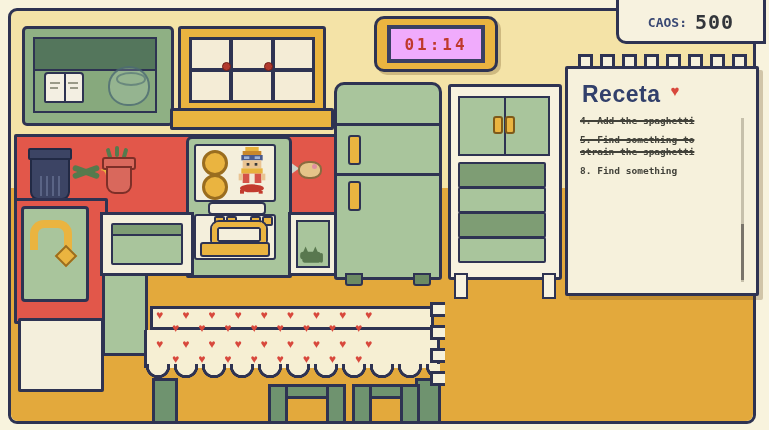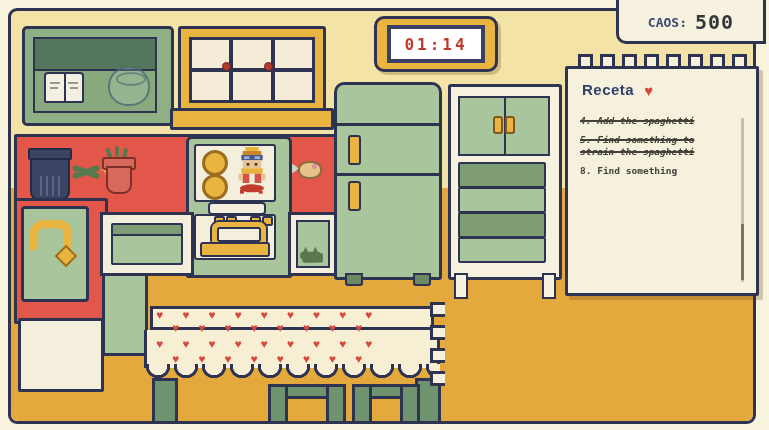--- a/index.html
+++ b/index.html
@@ -23,21 +23,21 @@
   
   .window{left:178px;top:26px;width:142px;height:82px;background:#eab440;border:3px solid #2e3352;border-radius:3px;z-index:2;}
   .panes{position:absolute;left:8px;top:8px;right:8px;bottom:8px;background:#2e3352;padding:3px;
          display:grid;grid-template-columns:1fr 1fr 1fr;grid-template-rows:1fr 1fr;gap:4px;}
   .pane{background:#f4ecd6;}
   .latch{width:7px;height:7px;border-radius:50%;background:#b23a2e;border:1px solid #6e1f18;z-index:3;}
   .sill{left:170px;top:108px;width:158px;height:16px;background:#eab440;border:3px solid #2e3352;border-radius:2px;z-index:2;}
   
   .clock{left:374px;top:16px;width:118px;height:50px;background:#eab440;border:3px solid #2e3352;border-radius:10px;
          box-shadow:3px 3px 0 rgba(90,60,10,.25);z-index:2;}
-  .clock-face{position:absolute;left:10px;right:10px;top:6px;bottom:6px;background:#ffffff;border:4px solid #3a3f63;
+  .clock-face{position:absolute;left:10px;right:10px;top:6px;bottom:6px;background:#f0abfc;border:4px solid #3a3f63;
               display:flex;align-items:center;justify-content:center;}
   .clock-time{font-family:"DejaVu Sans Mono",monospace;font-weight:bold;font-size:16px;letter-spacing:3px;color:#bf392c;}
   
   .counter{left:14px;top:134px;width:318px;height:78px;background:#e2574a;border:3px solid #2e3352;border-radius:2px;z-index:1;}
   .trash{left:30px;top:148px;width:36px;height:48px;background:#3c4464;border:2px solid #222a45;border-radius:3px 3px 8px 8px;z-index:2;}
   .trash-lid{position:absolute;left:-4px;right:-4px;top:-2px;height:8px;background:#3c4464;border:2px solid #222a45;border-radius:2px;}
   .trash-stripes{position:absolute;left:4px;right:4px;bottom:2px;height:20px;
                  background:repeating-linear-gradient(90deg,transparent 0 4px,#5a6485 4px 6px);}
   .flower{left:72px;top:156px;width:38px;height:38px;z-index:2;}
   .leaf{position:absolute;width:28px;height:6px;background:#567a4d;border-radius:3px;}
@@ -95,26 +95,26 @@
   .cloth-scallops{position:absolute;left:0;top:58px;width:296px;height:18px;background-repeat:repeat-x;background-size:28px 18px;
     background-image:radial-gradient(circle 10px at 14px 2px,#f6efd3 0 9px,transparent 9.5px),
                      radial-gradient(circle 12px at 14px 2px,#2e3352 0 12px,transparent 12.5px);}
   .hearts-row{position:absolute;left:12px;right:4px;display:flex;z-index:5;}
   .hearts-row span{font-size:12px;line-height:12px;color:#d8483c;margin-right:19px;}
   .hearts-row.offset{padding-left:16px;}
   
   .panel{background:#f6f1dc;border:3px solid #2e3352;box-shadow:4px 4px 0 rgba(90,60,10,.25);z-index:6;}
   .recipe{left:565px;top:66px;width:188px;height:224px;border-radius:2px;}
   .recipe-title-row{position:absolute;left:14px;top:12px;display:flex;align-items:flex-start;gap:10px;}
-  .recipe-title{font-size:15px;font-weight:bold;color:#32406b;letter-spacing:.5px;}
+  .recipe-title{font-size:23px;font-weight:bold;color:#32406b;letter-spacing:.5px;}
   .recipe-heart{color:#d8483c;font-size:15px;line-height:15px;padding-top:2px;}
   .recipe-list{position:absolute;left:12px;top:46px;width:148px;font-family:"DejaVu Sans Mono",monospace;
                font-size:9.5px;font-weight:bold;color:#42423a;line-height:1.25;}
   .recipe-item{margin-bottom:7px;}
-  .recipe-item.done{text-decoration:line-through;text-decoration-thickness:1.5px;font-style:italic;}
+  .recipe-item.done{text-decoration:line-through;text-decoration-thickness:1.5px;}
   .scroll-track{left:741px;top:118px;width:3px;height:164px;background:#c6c0ab;z-index:7;}
   .scroll-thumb{position:absolute;left:0;top:106px;width:3px;height:56px;background:#79746a;}
   .ingr{left:442px;top:290px;width:312px;height:118px;border-radius:3px;}
   .ingr-title{position:absolute;right:14px;top:8px;font-size:18px;font-weight:bold;color:#32406b;letter-spacing:.5px;}
   .teeth-h{display:flex;gap:7px;z-index:6;}
   .teeth-v{display:flex;flex-direction:column;gap:8px;z-index:6;}
   .tooth{width:9px;height:11px;background:#f6f1dc;border:3px solid #2e3352;}
   .teeth-h .tooth{border-bottom:none;height:12px;}
   .teeth-v .tooth{border-right:none;width:12px;height:9px;}
   

